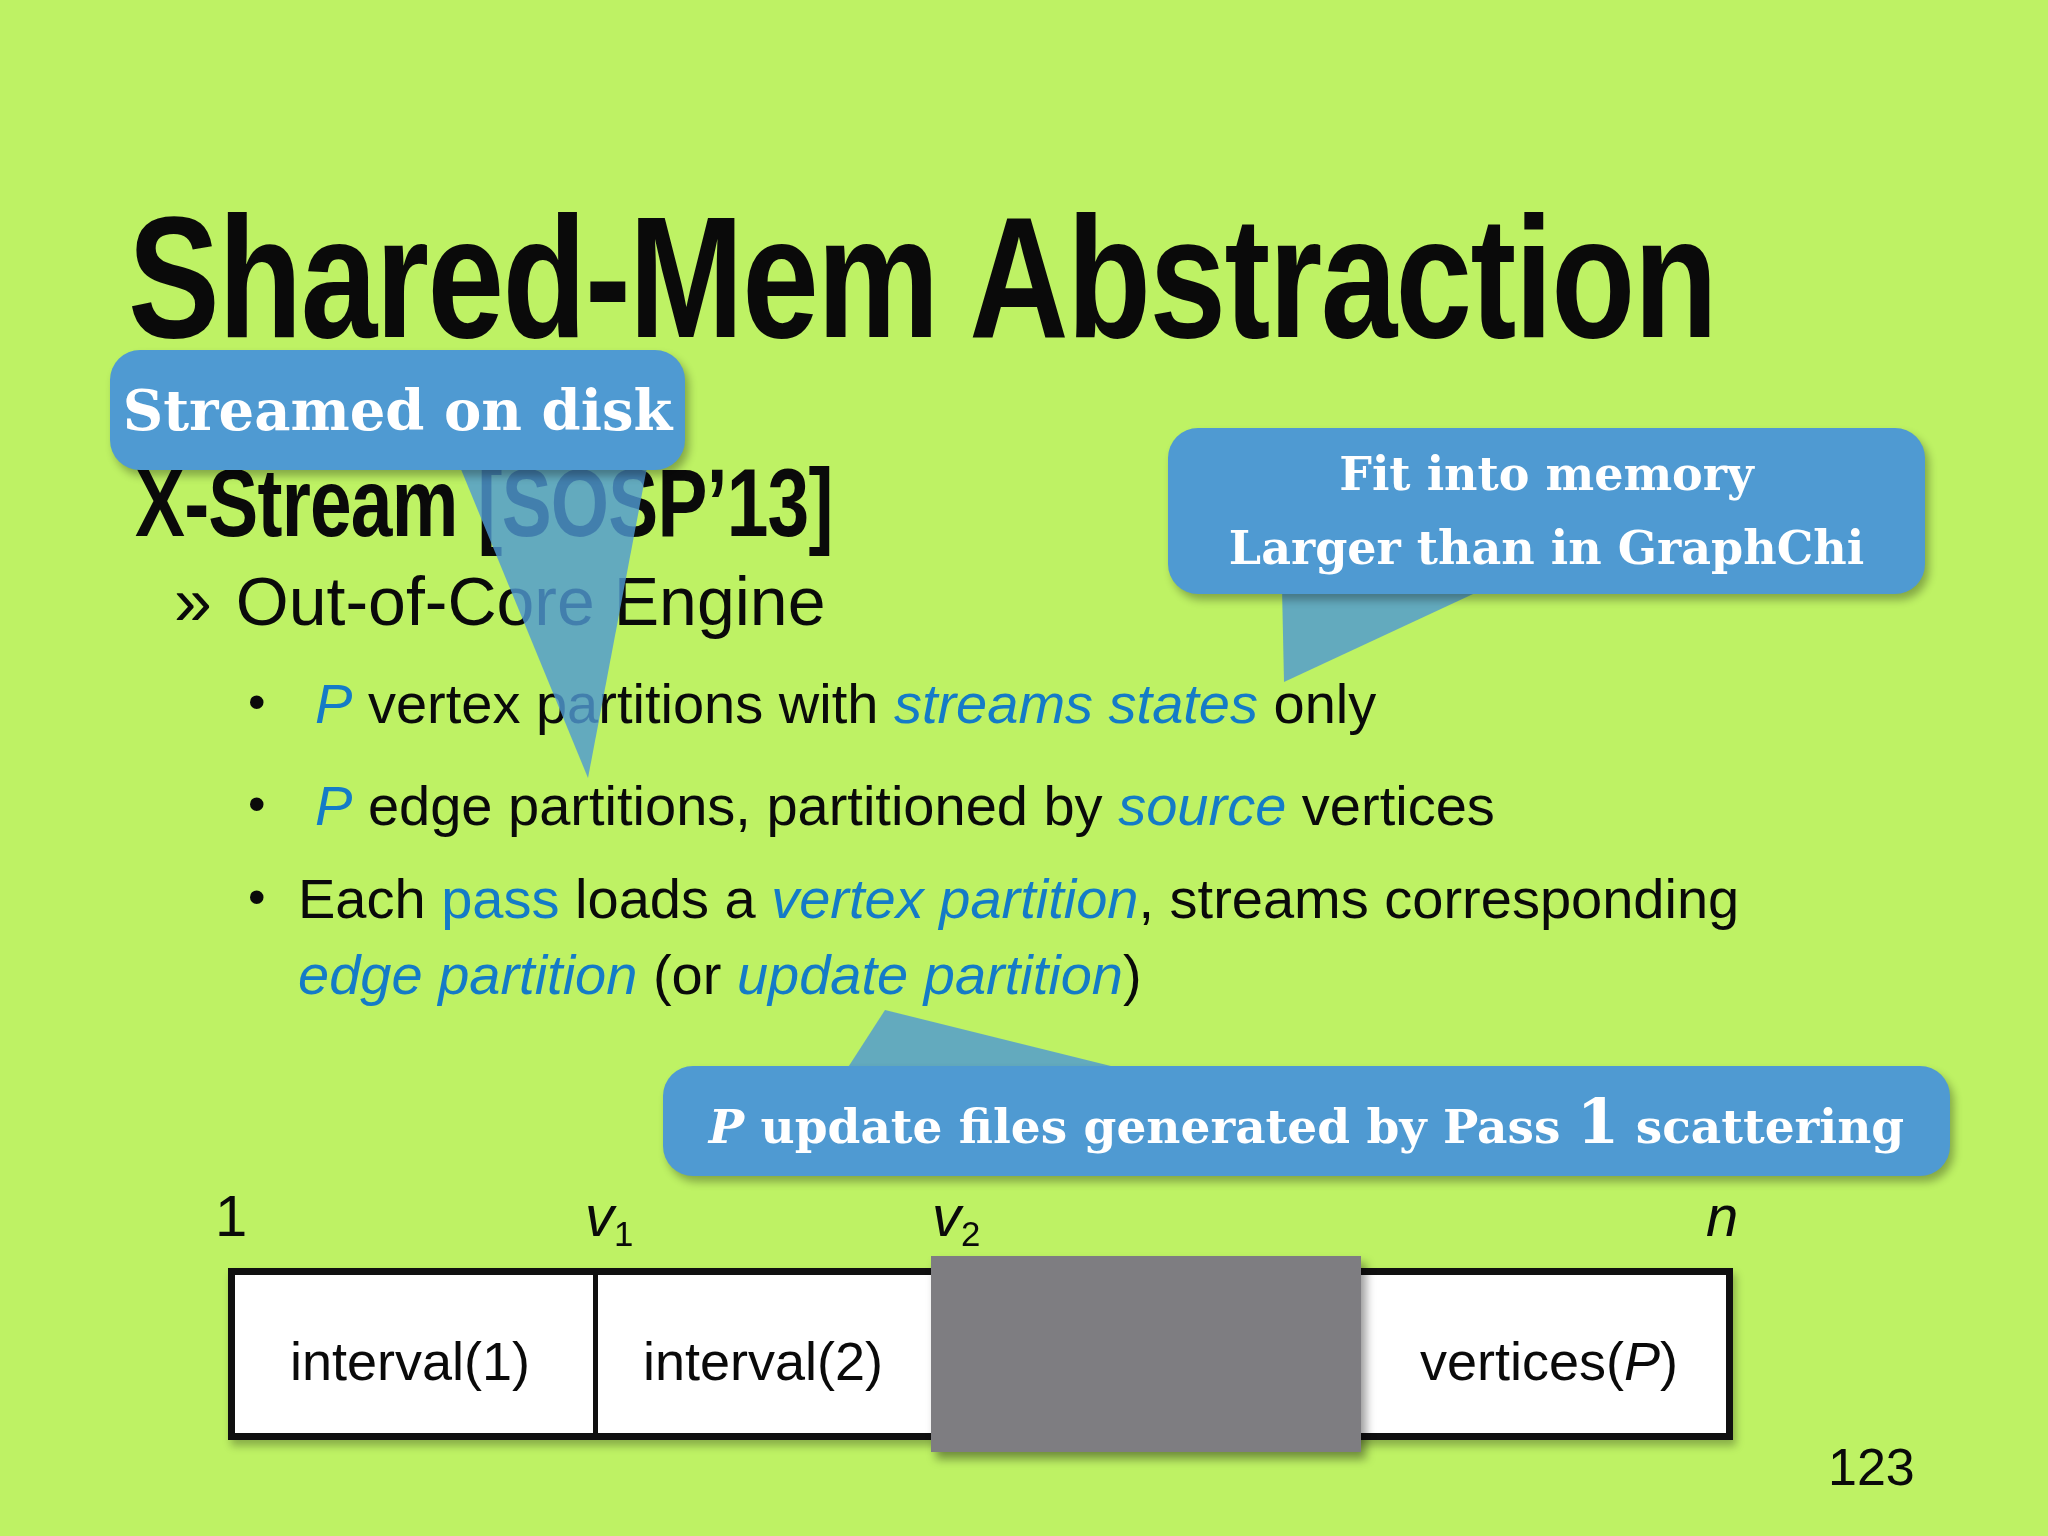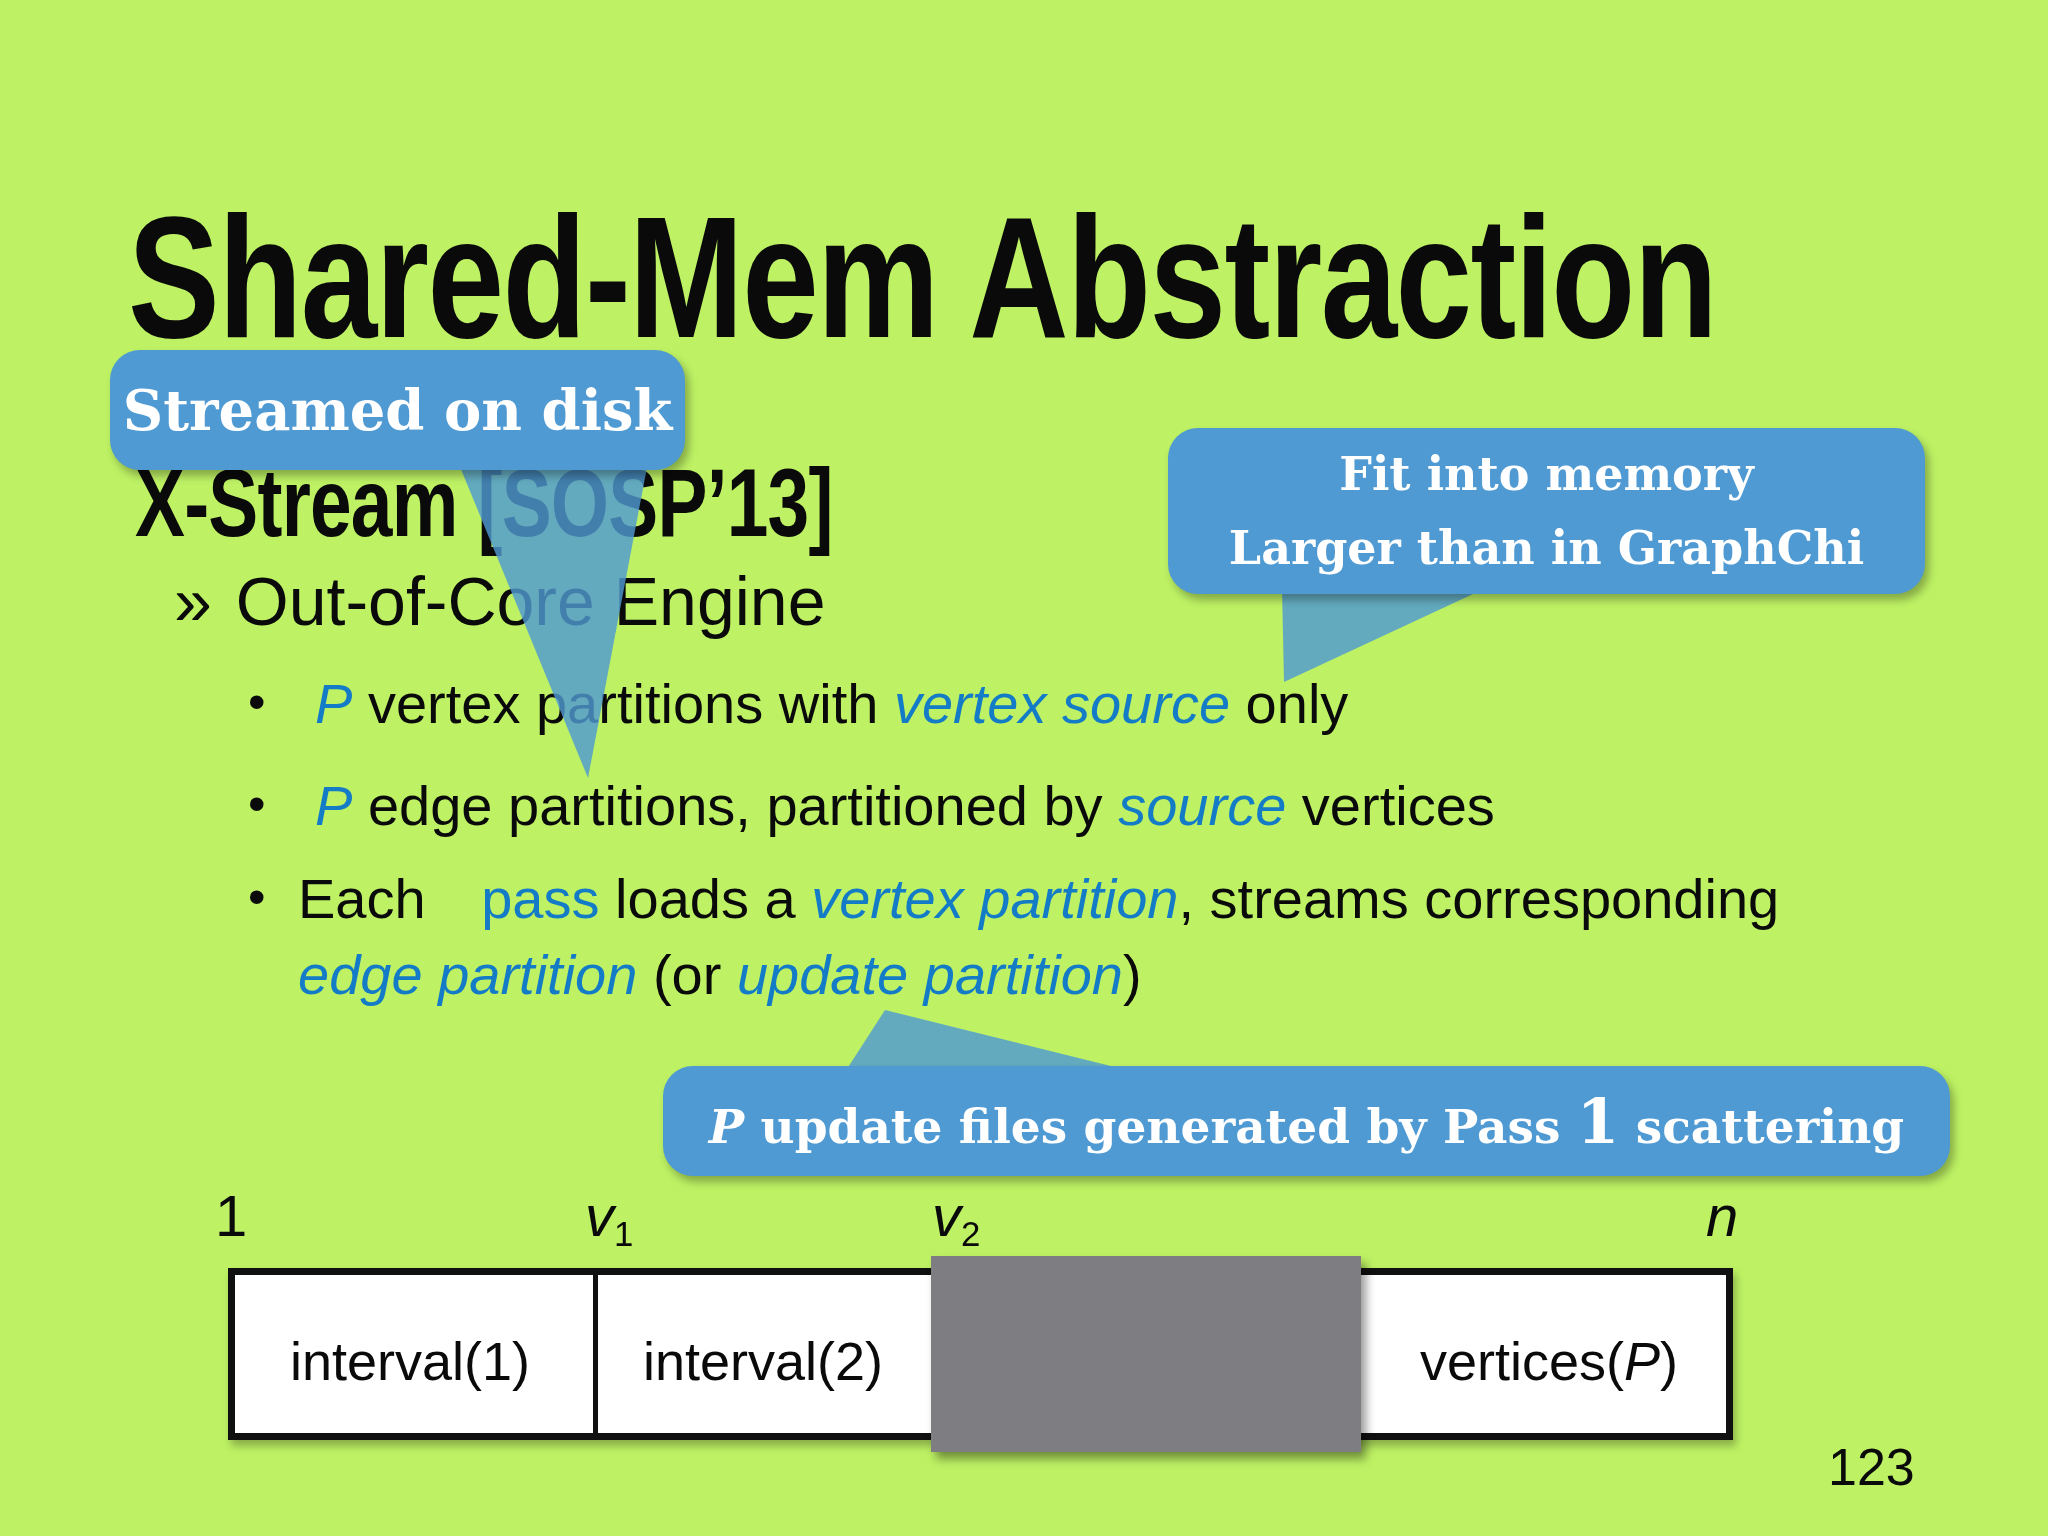--- a/index.html
+++ b/index.html
@@ -24,21 +24,21 @@
   .heading{
     left:135px;top:448px;font-size:96px;font-weight:bold;letter-spacing:-1px;
     transform:scaleX(0.78);transform-origin:left top;white-space:nowrap;
   }
   .subheading{left:174px;top:562px;font-size:68px;white-space:nowrap;}
   .subheading .marker{margin-right:24px;}
   .bullet-row{white-space:nowrap;font-size:56px;line-height:68px;}
   .bullet-dot{position:absolute;left:0;top:-2px;font-size:50px;}
   .b-text{display:inline-block;}
   .seg-blue-italic{color:var(--text-blue);font-style:italic;}
-  .seg-blue{color:var(--text-blue);margin-left:40px;}
+  .seg-blue{color:var(--text-blue);}
   .seg-italic{font-style:italic;}
   .seg-sub{font-size:0.60em;vertical-align:-0.30em;}
   .seg-big{font-size:1.30em;font-weight:bold;}
   
   .callout{
     background:var(--accent);border-radius:30px;color:#fff;
     font-family:"DejaVu Serif","Liberation Serif",serif;font-weight:bold;
     box-shadow:4px 6px 9px rgba(0,0,0,0.30);
     display:flex;align-items:center;justify-content:center;text-align:center;
     z-index:6;
@@ -70,21 +70,21 @@
   <div class="abs slide-title">Shared-Mem Abstraction</div>
 
   <div class="abs heading">X-Stream [SOSP’13]</div>
 
   <div class="abs subheading">
     <span class="marker">»</span><span>Out-of-Core Engine</span>
   </div>
 
   <div class="abs bullet-row" style="left:248px;top:670px;">
     <span class="bullet-dot">•</span>
-    <span class="b-text" style="margin-left:67px;"><span class="seg-blue-italic">P</span><span> vertex partitions with </span><span class="seg-blue-italic">vertex source</span><span> only</span></span>
+    <span class="b-text" style="margin-left:67px;"><span class="seg-blue-italic">P</span><span> vertex partitions with </span><span class="seg-blue-italic">streams states</span><span> only</span></span>
   </div>
 
   <div class="abs bullet-row" style="left:248px;top:772px;">
     <span class="bullet-dot">•</span>
     <span class="b-text" style="margin-left:67px;"><span class="seg-blue-italic">P</span><span> edge partitions, partitioned by </span><span class="seg-blue-italic">source</span><span> vertices</span></span>
   </div>
 
   <div class="abs bullet-row" style="left:248px;top:865px;">
     <span class="bullet-dot">•</span>
     <span class="b-text" style="margin-left:50px;"><span>Each </span><span class="seg-blue">pass</span><span> loads a </span><span class="seg-blue-italic">vertex partition</span><span>, streams corresponding</span></span>

